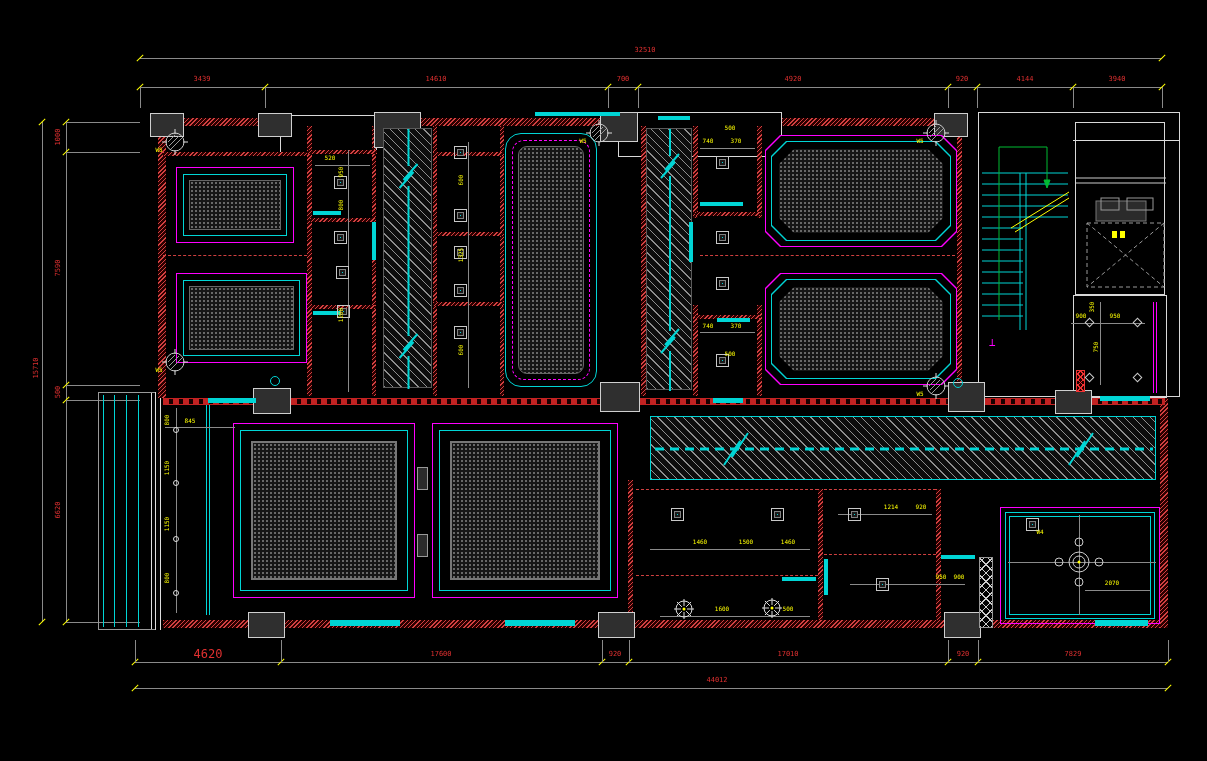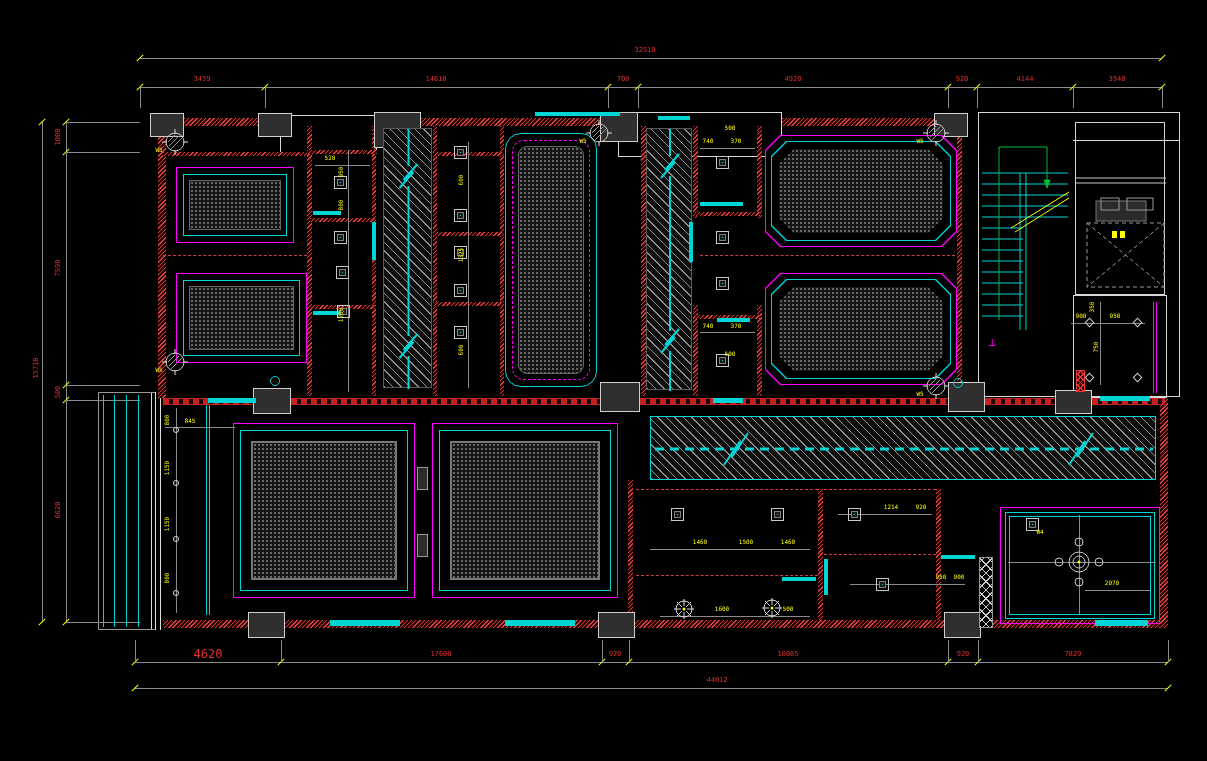--- a/index.html
+++ b/index.html
@@ -76,21 +76,21 @@
       <div class="el" style="background: rgb(138, 138, 138); left: 629px; width: 1px; top: 640px; height: 22px;"></div>
       <div class="el tick" style="left: 948px; top: 662px;"></div>
       <div class="el" style="background: rgb(138, 138, 138); left: 948px; width: 1px; top: 640px; height: 22px;"></div>
       <div class="el tick" style="left: 978px; top: 662px;"></div>
       <div class="el" style="background: rgb(138, 138, 138); left: 978px; width: 1px; top: 640px; height: 22px;"></div>
       <div class="el tick" style="left: 1168px; top: 662px;"></div>
       <div class="el" style="background: rgb(138, 138, 138); left: 1168px; width: 1px; top: 640px; height: 22px;"></div>
       <div class="el label" style="left: 208px; top: 654px; color: rgb(224, 48, 48); font-size: 12px;">4620</div>
       <div class="el label" style="left: 441px; top: 654px; color: rgb(224, 48, 48); font-size: 7px;">17600</div>
       <div class="el label" style="left: 615px; top: 654px; color: rgb(224, 48, 48); font-size: 7px;">920</div>
-      <div class="el label" style="left: 788px; top: 654px; color: rgb(224, 48, 48); font-size: 7px;">10085</div>
+      <div class="el label" style="left: 788px; top: 654px; color: rgb(224, 48, 48); font-size: 7px;">17010</div>
       <div class="el label" style="left: 963px; top: 654px; color: rgb(224, 48, 48); font-size: 7px;">920</div>
       <div class="el label" style="left: 1073px; top: 654px; color: rgb(224, 48, 48); font-size: 7px;">7829</div>
       <div class="el" style="left: 135px; top: 688px; width: 1033px; height: 1px; background: rgb(138, 138, 138);"></div>
       <div class="el tick" style="left: 135px; top: 688px;"></div>
       <div class="el tick" style="left: 1168px; top: 688px;"></div>
       <div class="el label" style="left: 717px; top: 680px; color: rgb(224, 48, 48); font-size: 7px;">44012</div>
       <div class="el" style="left: 42px; top: 122px; width: 1px; height: 500px; background: rgb(138, 138, 138);"></div>
       <div class="el tick" style="left: 42px; top: 122px;"></div>
       <div class="el tick" style="left: 42px; top: 622px;"></div>
       <div class="el label rot" style="left: 36px; top: 368px; color: rgb(224, 48, 48); font-size: 7px;">15710</div>

